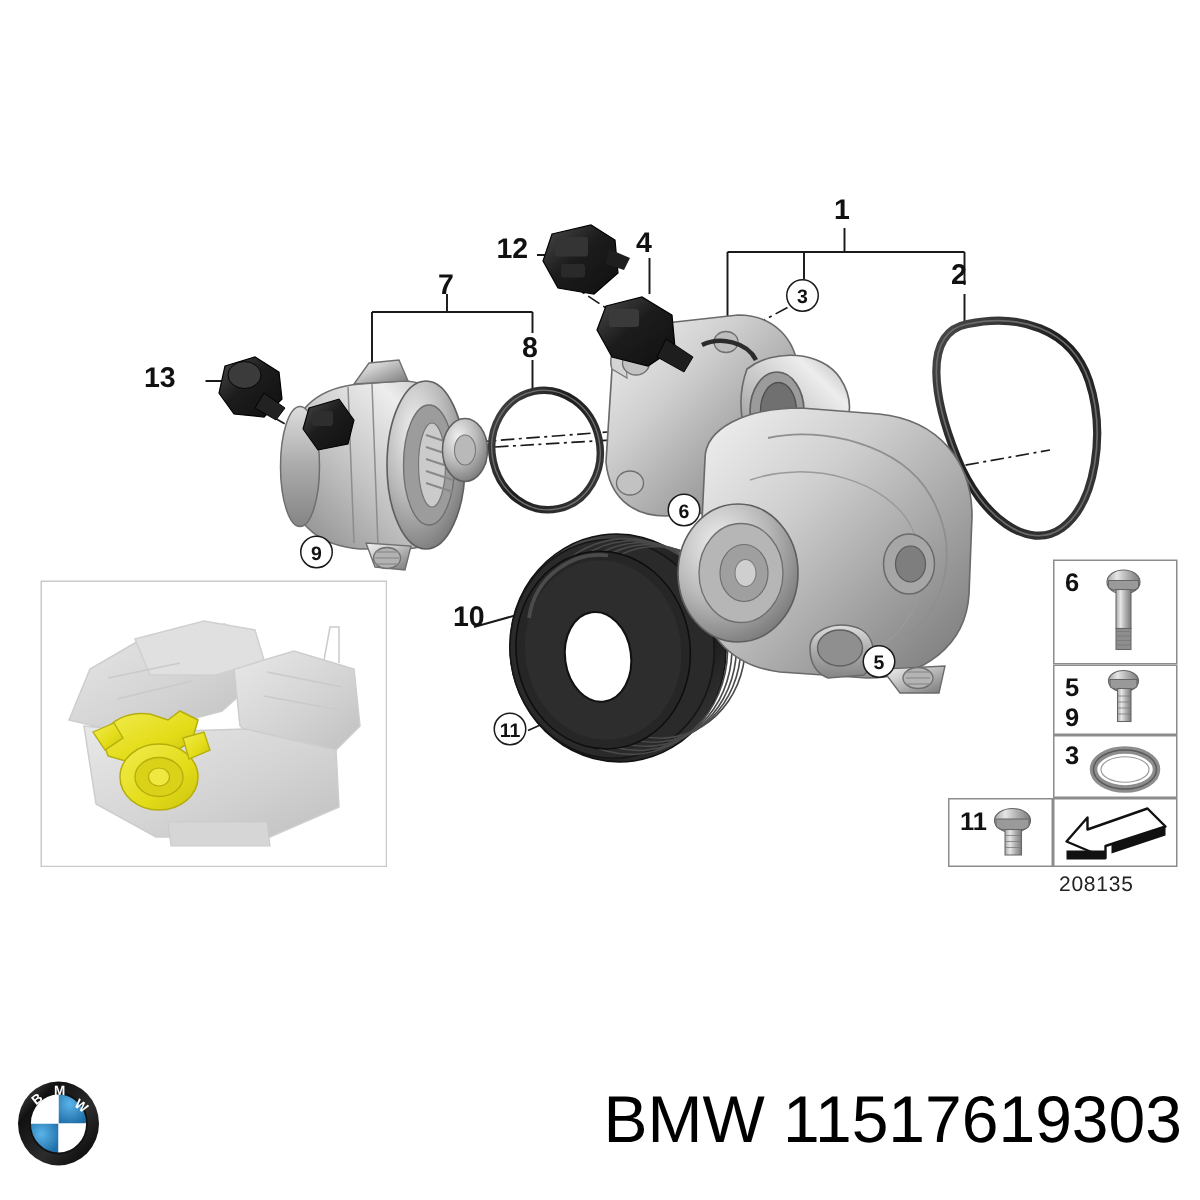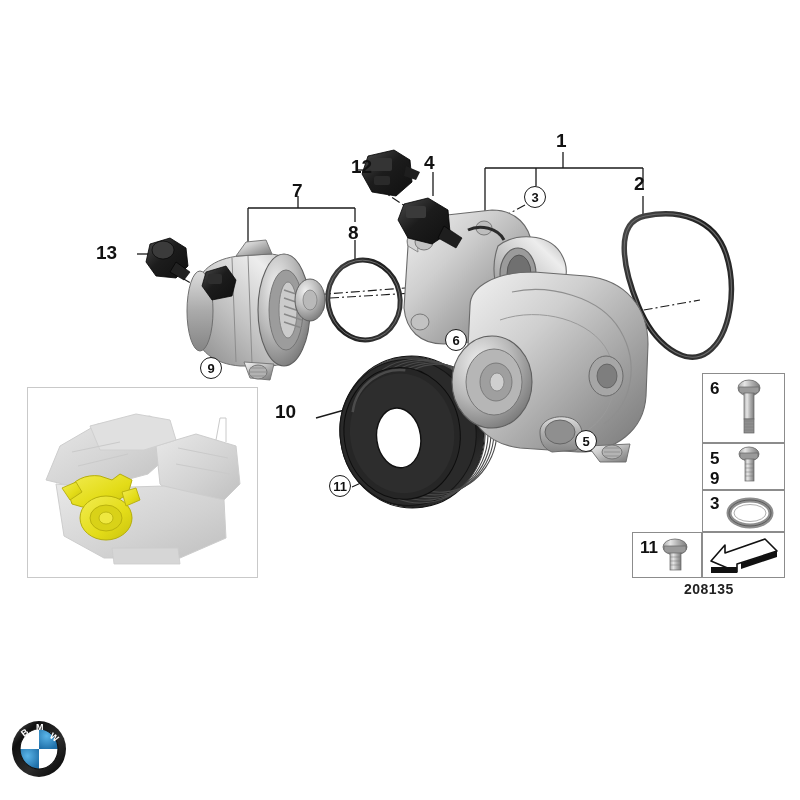--- a/index.html
+++ b/index.html
@@ -425,22 +425,22 @@
         <path d="M94,104 L108,100 L112,112 L98,118 Z" fill="url(#gYel)" stroke="#b5ae0c" stroke-width="0.9"></path>
       </g>
     </svg>
   </div>
 
   <div class="callout" style="left:556px; top:131px;">1</div>
   <div class="callout" style="left:634px; top:174px;">2</div>
   <div class="callout" style="left:424px; top:153px;">4</div>
   <div class="callout" style="left:292px; top:181px;">7</div>
   <div class="callout" style="left:348px; top:223px;">8</div>
-  <div class="callout" style="left:275px; top:402px;">10</div>
-  <div class="callout" style="left:331px; top:157px;margin-left:20px;">12</div>
+  <div class="callout" style="left:302px; top:402px;">10</div>
+  <div class="callout" style="left:331px; top:157px;">12</div>
   <div class="callout" style="left:96px; top:243px;">13</div>
 
   <div class="circle-callout" style="left:524px; top:186px;">3</div>
   <div class="circle-callout" style="left:445px; top:329px;">6</div>
   <div class="circle-callout" style="left:575px; top:430px;">5</div>
   <div class="circle-callout" style="left:200px; top:357px;">9</div>
   <div class="circle-callout" style="left:329px; top:475px;">11</div>
 
   <div class="legend-cell" style="left:702px; top:373px; width:83px; height:70px;">
     <svg viewBox="0 0 83 70" width="83" height="70">
@@ -498,16 +498,17 @@
   <div class="legend-num" style="left:640px; top:538px;">11</div>
 
   <div class="legend-cell" style="left:702px; top:532px; width:83px; height:46px;">
     <svg viewBox="0 0 83 46" width="83" height="46">
       <path d="M8,28 L22,12 L22,20 L62,6 L74,18 L34,31 L34,39 Z" fill="#ffffff" stroke="#111" stroke-width="1.6" stroke-linejoin="round"></path>
       <path d="M8,34 L34,34 L34,40 L8,40 Z" fill="#111"></path>
       <path d="M38,30 L74,18 L74,24 L38,36 Z" fill="#111"></path>
     </svg>
   </div>
 
-  <div class="diagram-code" style="left:684px; top:581px;font-weight:bold;">208135</div>
-
+  <div class="diagram-code" style="left:706px; top:581px;">208135</div>
+
+  <div class="footer-text">BMW 11517619303</div>
 
 </div>
 
 </body></html>

